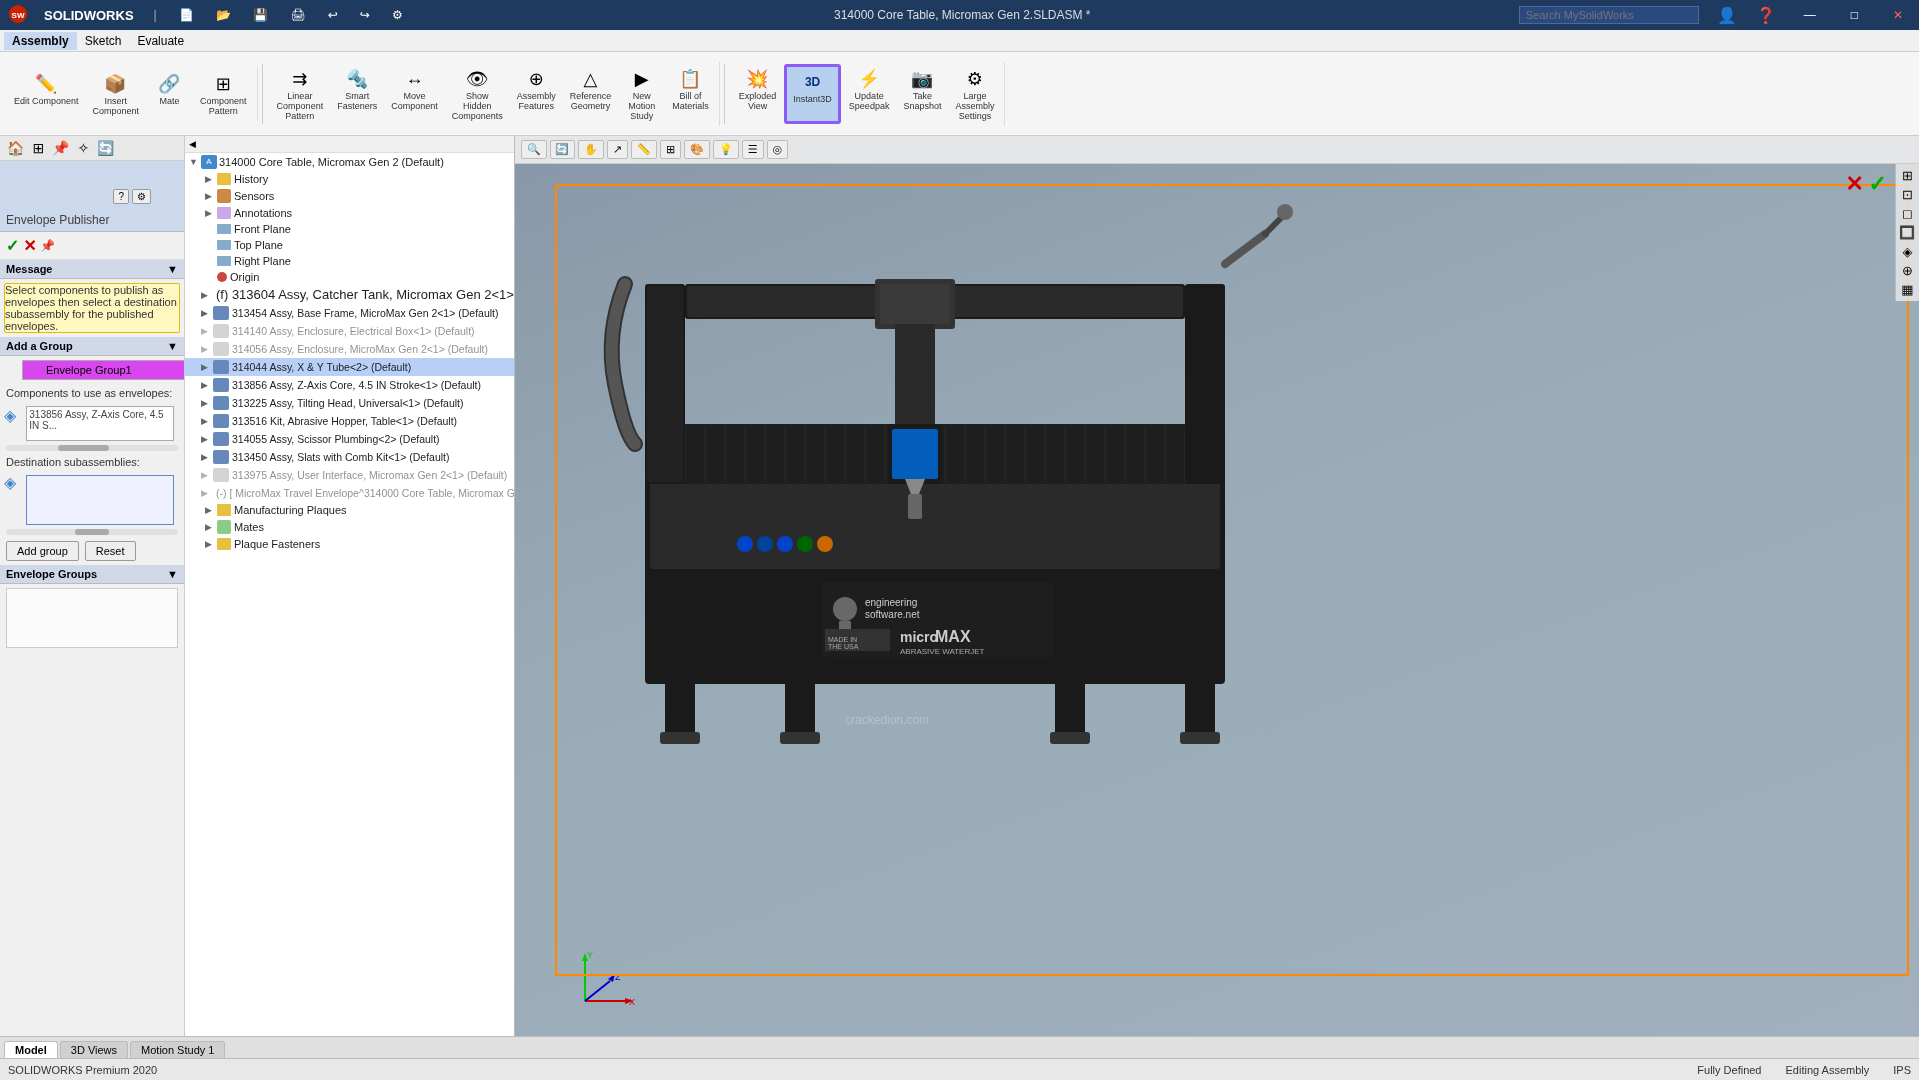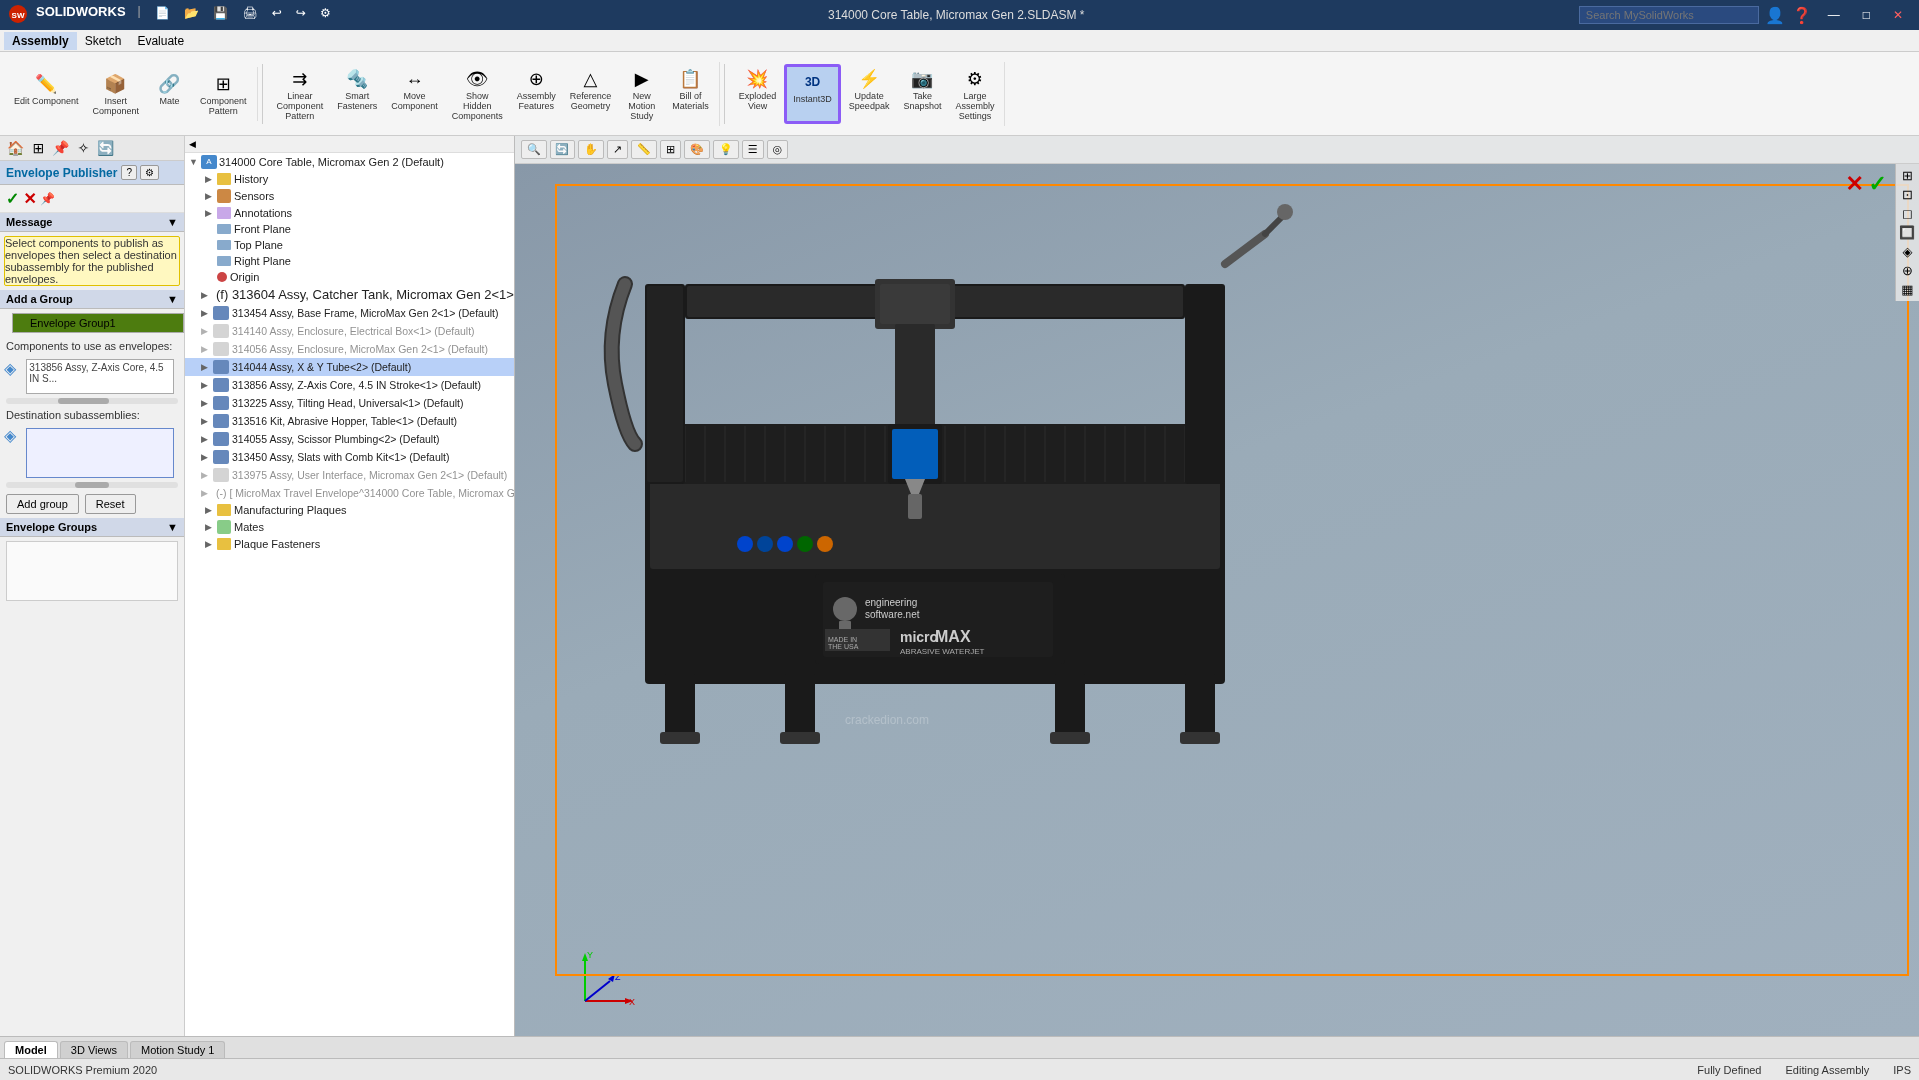--- a/index.html
+++ b/index.html
@@ -4,24 +4,24 @@
   <style>
     * { margin: 0; padding: 0; box-sizing: border-box; }
     body { width: 1919px; height: 1080px; overflow: hidden; font-family: 'Segoe UI', Arial, sans-serif; font-size: 12px; background: #c0c0c0; }
 
     
     #titlebar {
       width: 100%; height: 30px; background: #1e3a5f;
       display: flex; align-items: center; justify-content: space-between;
       padding: 0 8px; color: white;
     }
-    #titlebar-left { display: flex; gap: 8px; }
+    #titlebar-left { display: flex; align-items: center; gap: 16px; }
     #titlebar-logo { color: #e03030; font-weight: bold; font-size: 14px; }
     #titlebar-title { font-size: 12px; color: #ddd; }
-    #titlebar-right { display: flex; gap: 7px; align-items: center; }
+    #titlebar-right { display: flex; gap: 19px; align-items: center; }
     #search-box { background: #2a4a7f; border: 1px solid #4a6a9f; color: white; padding: 2px 6px; font-size: 11px; width: 180px; }
 
     
     #menubar {
       width: 100%; height: 22px; background: #f0f0f0;
       display: flex; align-items: center; padding: 0 4px;
       border-bottom: 1px solid #ccc;
     }
     .menu-item { padding: 2px 8px; font-size: 12px; cursor: pointer; }
     .menu-item.active { background: #c8d8f0; font-weight: bold; }
@@ -88,21 +88,21 @@
       position: absolute; top: 28px; left: 0; right: 0; bottom: 0;
       background: linear-gradient(135deg, #7a8a9a 0%, #8a9aaa 50%, #9aaaba 100%);
       display: flex; align-items: center; justify-content: center;
     }
 
     .envelope-publisher-header {
       background: #ccd8ec; padding: 4px 6px;
       display: flex; align-items: center; gap: 4px;
       border-bottom: 1px solid #bbb;
     }
-    .ep-title { font-size: 12px; font-weight: bold; color: #0369a1; }
+    .ep-title { font-size: 12px; font-weight: normal; color: #404040; margin-top: 48px; }
     .ep-controls { display: flex; gap: 3px; }
     .ep-btn { padding: 1px 4px; font-size: 10px; cursor: pointer; border: 1px solid #999; background: #eee; border-radius: 2px; }
 
     .panel-actions { display: flex; align-items: center; padding: 4px 6px; gap: 4px; border-bottom: 1px solid #ddd; }
     .check-btn { color: #008800; font-weight: bold; font-size: 14px; cursor: pointer; }
     .x-btn { color: #cc0000; font-weight: bold; font-size: 14px; cursor: pointer; }
     .pin-btn { font-size: 12px; cursor: pointer; color: #555; }
 
     .message-box {
       background: #fff8c0; border: 1px solid #e0c000;
@@ -110,22 +110,22 @@
       border-radius: 2px;
     }
 
     .section-header {
       background: #d0d8e8; padding: 3px 6px;
       display: flex; align-items: center; justify-content: space-between;
       border-bottom: 1px solid #bbb; cursor: pointer; font-size: 11px; font-weight: bold;
     }
 
     .input-field {
-      width: calc(100% - 12px); margin: 4px 12px; padding: 3px 17px;
-      border: 1px solid #aaa; font-size: 11px; background: #4d7c0f;
+      width: calc(100% - 12px); margin: 4px 22px; padding: 3px 23px;
+      border: 1px solid #aaa; font-size: 11px; background: #d946ef;
     }
 
     .components-label { padding: 3px 6px; font-size: 11px; color: #333; }
     .components-box {
       margin: 2px 6px; border: 1px solid #aaa; background: white;
       min-height: 40px; padding: 3px; font-size: 10px; color: #444;
     }
 
     .dest-label { padding: 3px 6px; font-size: 11px; color: #333; }
     .dest-box {

